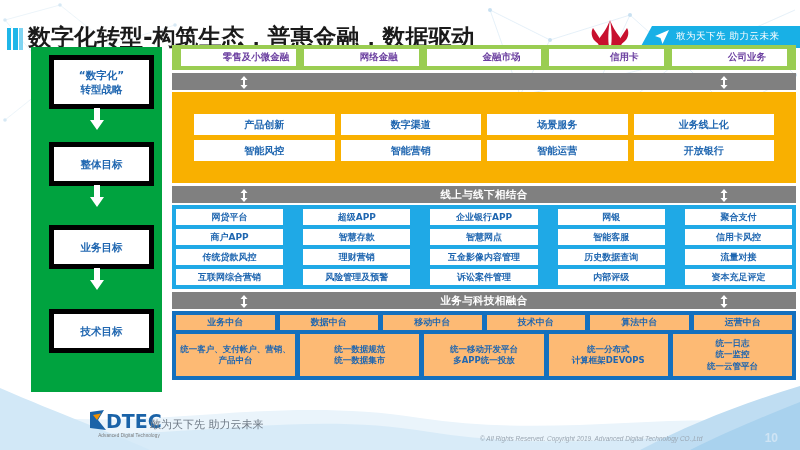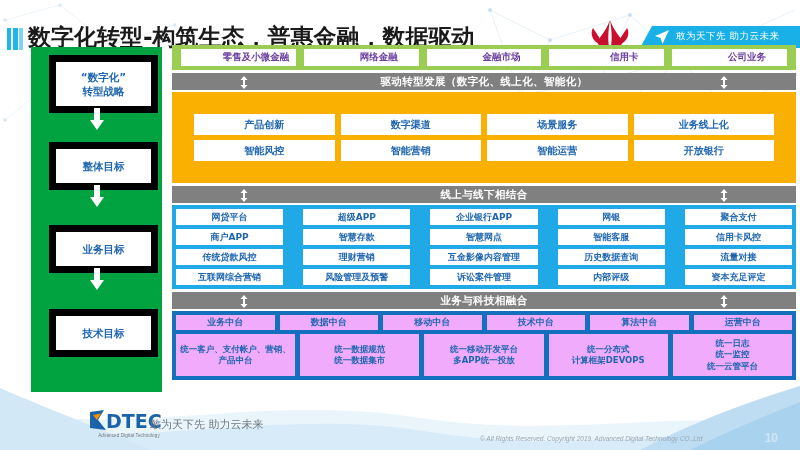--- a/index.html
+++ b/index.html
@@ -26,21 +26,21 @@
   .hw-word{position:absolute;left:583px;top:29px;width:54px;text-align:center;font-size:7.5px;
      font-weight:bold;letter-spacing:1.4px;color:#c8102e;}
   .ribbon{position:absolute;left:640px;top:10px;width:160px;height:22px;background:#18b0e6;
      clip-path:polygon(12px 0,100% 0,100% 100%,0 100%);}
   .ribbon-arrow{position:absolute;left:654px;top:13px;width:16px;height:16px;}
   .ribbon-text{position:absolute;left:676px;top:14px;font-size:9.5px;color:#ffffff;white-space:nowrap;
      font-family:"DejaVu Sans","Liberation Sans",sans-serif;letter-spacing:.5px;}
 
   
   .stratpanel{position:absolute;left:31px;top:47px;width:131px;height:345px;background:#00a33f;}
-  .strat-box{position:absolute;left:18px;width:95px;background:#ffffff;border:7px solid #000000;
+  .strat-box{position:absolute;left:18px;width:95px;background:#ffffff;border:5px solid #000000;
      display:flex;align-items:center;justify-content:center;text-align:center;
      color:#1f66b0;font-size:10.5px;font-weight:bold;line-height:1.35;
      font-family:"DejaVu Sans","Liberation Sans",sans-serif;}
   .strat-arrow{position:absolute;left:59px;width:14px;}
 
   
   .content{position:absolute;left:172px;top:45px;width:624px;}
 
   .greenband{position:relative;width:624px;height:25px;background:#9acd52;
      display:flex;align-items:center;justify-content:space-between;padding:0 5px;box-sizing:border-box;}
@@ -64,21 +64,21 @@
   .bluepanel{width:624px;background:#1fa9e6;padding:4px;box-sizing:border-box;margin-top:2px;}
   .brow{display:flex;gap:20px;}
   .brow + .brow{margin-top:4px;}
   .bcell{flex:1;height:16px;background:#ffffff;display:flex;align-items:center;justify-content:center;
      color:#1f66b0;font-size:9px;font-weight:bold;font-family:"DejaVu Sans","Liberation Sans",sans-serif;
      white-space:nowrap;}
 
   .darkbluepanel{width:624px;background:#1470be;padding:4px;box-sizing:border-box;margin-top:2px;}
   .dbrow{display:flex;gap:5px;}
   .dbrow + .dbrow{margin-top:4px;}
-  .dbcell{flex:1;background:#f0abfc;display:flex;align-items:center;justify-content:center;text-align:center;
+  .dbcell{flex:1;background:#fdba74;display:flex;align-items:center;justify-content:center;text-align:center;
      color:#1f66b0;font-weight:bold;font-family:"DejaVu Sans","Liberation Sans",sans-serif;}
   .dbcell.head{height:15px;font-size:9px;}
   .dbcell.body{height:42px;font-size:8.5px;line-height:1.3;padding:2px;box-sizing:border-box;}
   .dbcell.body.small{font-size:6.8px;line-height:1.35;justify-content:flex-start;text-align:left;padding-left:4px;}
 
   
   .footer{position:absolute;left:0;bottom:0;width:800px;height:55px;}
   .dtec-logo{position:absolute;left:88px;bottom:16px;width:82px;height:26px;}
   .dtec-sub{position:absolute;left:88px;bottom:12px;width:82px;text-align:center;font-size:4.6px;
      color:#7a7a7a;letter-spacing:.1px;}
@@ -170,21 +170,20 @@
         <div class="cell">零售及小微金融</div>
         <div class="cell">网络金融</div>
         <div class="cell">金融市场</div>
         <div class="cell">信用卡</div>
         <div class="cell">公司业务</div>
       </div>
       <div class="graybar">
         <span class="ud l"><svg viewBox="0 0 8 13" width="8" height="13">
             <path d="M4 0 L7.5 4 H5 V9 H7.5 L4 13 L0.5 9 H3 V4 H0.5 Z" fill="#ffffff"></path>
           </svg></span>
-        <span class="gtitle">驱动转型发展（数字化、线上化、智能化）</span>
         <span class="ud r"><svg viewBox="0 0 8 13" width="8" height="13">
             <path d="M4 0 L7.5 4 H5 V9 H7.5 L4 13 L0.5 9 H3 V4 H0.5 Z" fill="#ffffff"></path>
           </svg></span>
       </div>
       <div class="orangepanel" style="background: rgb(249, 176, 0);">
         <div class="orow">
           <div class="ocell">产品创新</div>
           <div class="ocell">数字渠道</div>
           <div class="ocell">场景服务</div>
           <div class="ocell">业务线上化</div>

